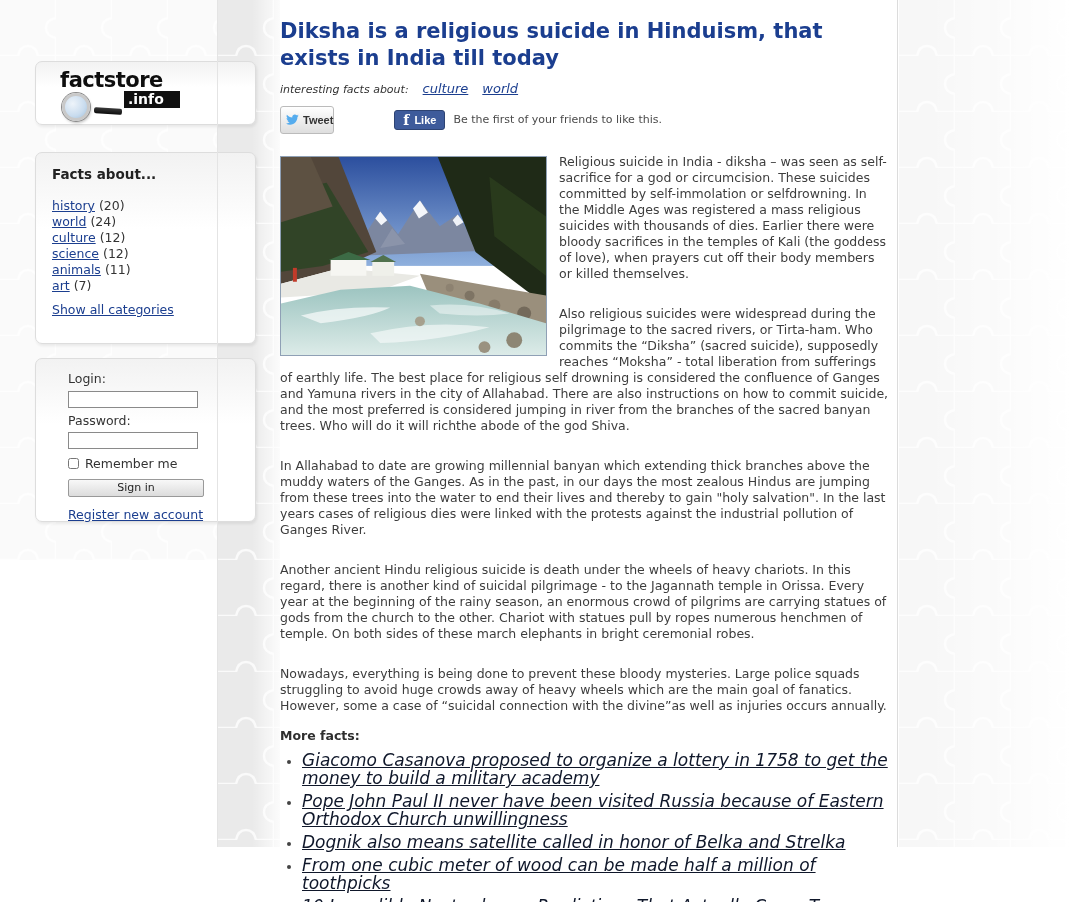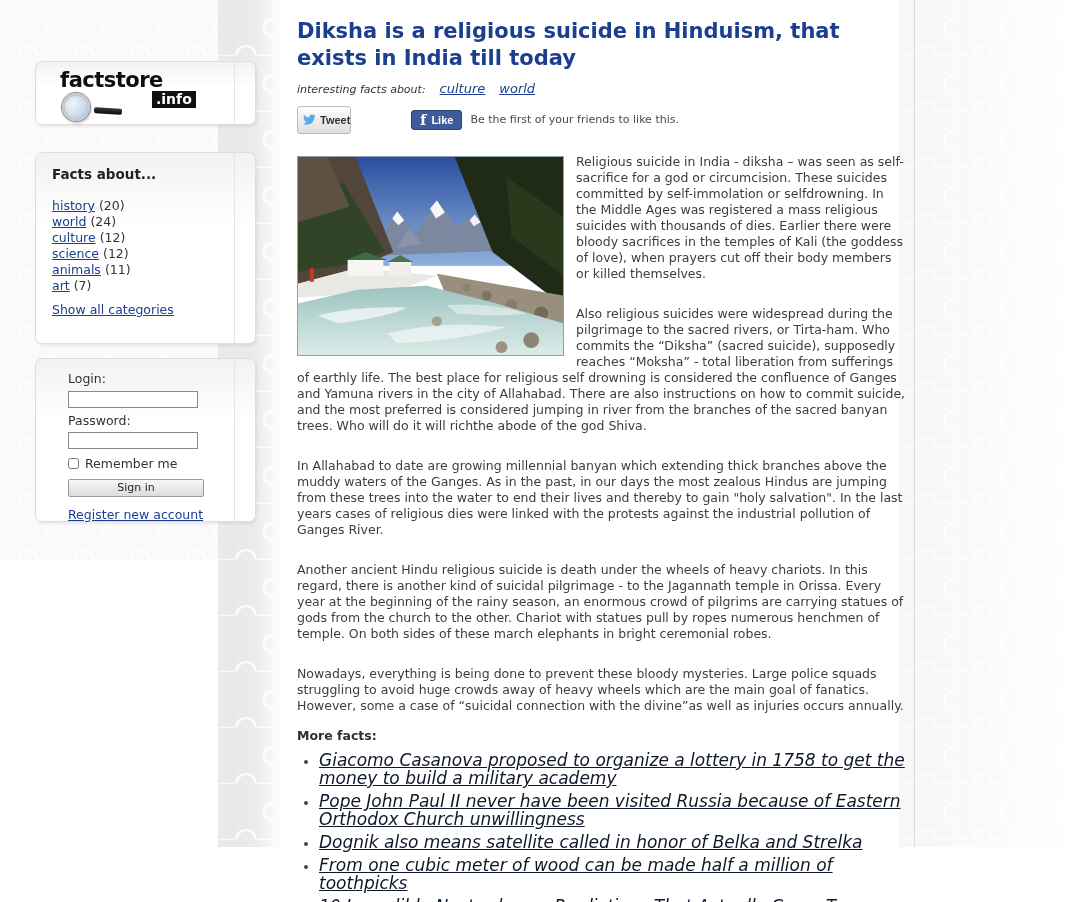--- a/index.html
+++ b/index.html
@@ -7,21 +7,21 @@
   body { font-family:"DejaVu Sans","Liberation Sans",sans-serif; color:#3d3d3d; }
   #stage { position:relative; width:1069px; height:902px; overflow:hidden; background:#fff; }
 
   
   .puzzle-strip { position:absolute; top:0; }
   #puzzle-left-col   { left:0;   width:218px; height:560px; opacity:.22; }
   #puzzle-content-edge { left:218px; width:62px;  height:847px; opacity:1; }
   #puzzle-right-col  { left:899px; width:170px; height:847px; opacity:.45; }
 
   
-  #content { position:absolute; left:234px; top:0; width:681px; height:847px;
+  #content { position:absolute; left:217px; top:0; width:681px; height:847px;
              background:transparent; border-right:1px solid #dcdcdc; border-left:1px solid #e4e4e4; }
   #content-inner { position:absolute; left:62px; top:0; width:610px; padding-top:18px; }
 
   h1.title { color:#1b3e8f; font-size:21px; line-height:27px; font-weight:bold; letter-spacing:0; }
   .meta-row { margin-top:9px; font-size:11px; font-style:italic; color:#333; }
   .meta-row a { font-size:13px; color:#1b3e8f; margin-left:14px; text-decoration:underline; }
 
   .social-row { margin:13px 0 15px 0; height:21px; display:flex; align-items:center; }
   .tweet-btn { display:inline-flex; align-items:center; gap:4px; height:28px; padding:0 0 0 5px;
                background:linear-gradient(#ffffff,#dedede); border:1px solid #bbb; border-radius:3px;
@@ -45,21 +45,21 @@
   
   .side-box { position:absolute; left:35px; width:221px; background:linear-gradient(#f2f2f2,#ffffff 40%);
               border:1px solid #ddd; border-radius:7px; box-shadow:1px 2px 3px rgba(0,0,0,.07); }
   #logo-box { top:61px; height:64px; }
   #facts-box { top:152px; height:192px; padding:13px 16px; }
   #login-box { top:358px; height:164px; padding:12px 32px; }
 
   
   .logo-wrap { position:relative; width:100%; height:100%; }
   .logo-line1 { position:absolute; left:24px; top:6px; font-size:21px; font-weight:800; color:#0e0e0e; letter-spacing:-.5px; }
-  .logo-line2 { position:absolute; left:88px; top:29px; background:#101010; color:#fff; font-size:14px; font-weight:bold; padding:0 4px 1px 4px;margin-left:28px; }
+  .logo-line2 { position:absolute; left:88px; top:29px; background:#101010; color:#fff; font-size:14px; font-weight:bold; padding:0 16px 1px 4px; }
   .logo-glass { position:absolute; left:26px; top:31px; width:28px; height:28px; border-radius:50%;
                 background:radial-gradient(circle at 35% 35%, #eef4fa, #c9dcee 60%, #9fc0dd);
                 border:3px solid #c9c9c9; box-shadow:0 0 0 1px #8a8a8a, 1px 2px 3px rgba(0,0,0,.25); }
   .logo-handle { position:absolute; left:58px; top:46px; width:28px; height:6px; background:linear-gradient(#3a3a3a,#0c0c0c);
                  transform:rotate(4deg); border-radius:2px; }
 
   
   .facts-heading { font-size:13.5px; font-weight:bold; color:#222; margin-bottom:16px; }
   .cat-row { font-size:12.5px; line-height:16px; color:#333; }
   .cat-row a { color:#1b3e8f; text-decoration:underline; }

